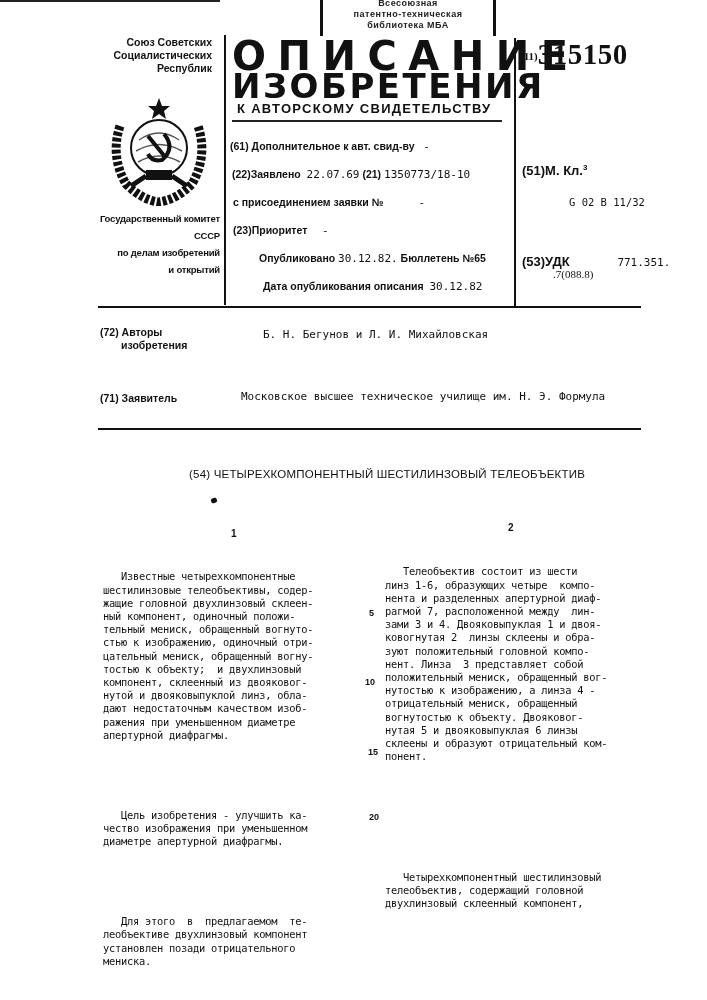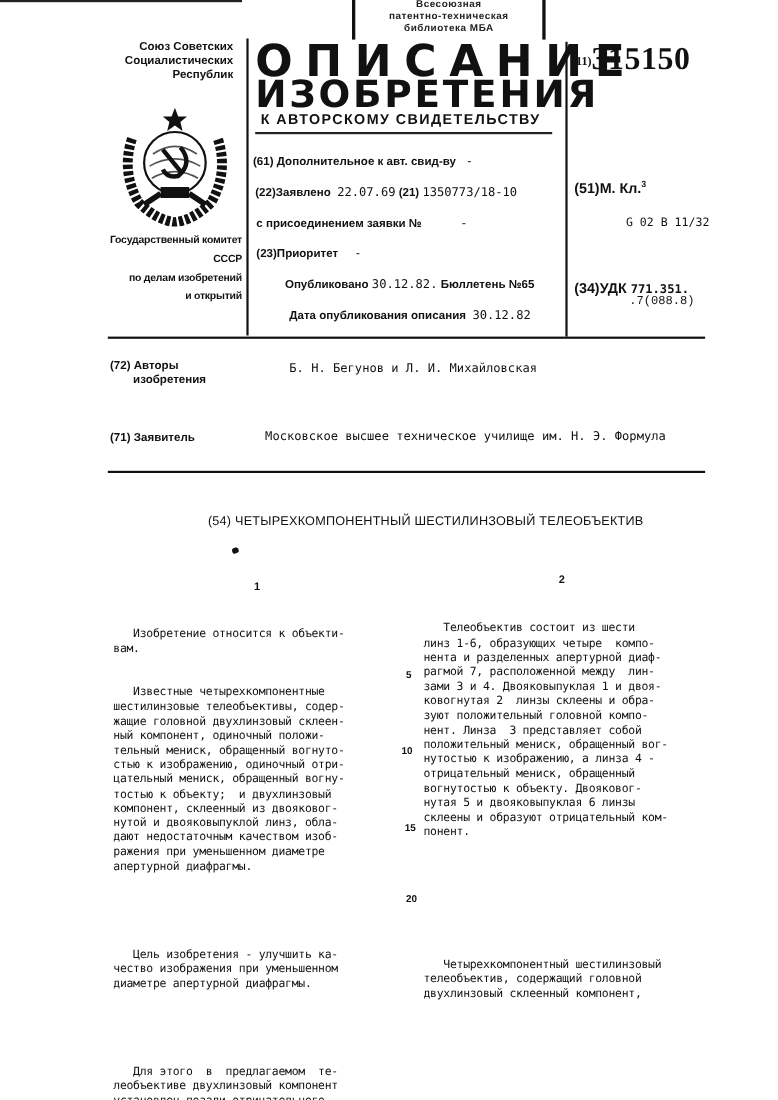--- a/index.html
+++ b/index.html
@@ -40,22 +40,22 @@
     .m22 { left: 232px; top: 168px; }
     .m-join { left: 233px; top: 196px; }
     .m23 { left: 233px; top: 224px; }
     .m-pub { left: 259px; top: 252px; }
     .m-date { left: 263px; top: 280px; }
 
     .cls51 { left: 522px; top: 163px; font-family: "Liberation Sans", sans-serif; font-weight: bold; font-size: 13px; white-space: nowrap; }
     .cls51 sup { font-size: 8px; }
     .cls51-val { left: 557px; top: 196px; font-family: "DejaVu Sans Mono", monospace; font-size: 10.5px; white-space: nowrap; margin-left: 12px; }
     .udk { left: 522px; top: 254px; font-family: "Liberation Sans", sans-serif; font-weight: bold; font-size: 13px; white-space: nowrap; }
-    .udk .v { font-family: "DejaVu Sans Mono", monospace; font-weight: bold; font-size: 11px; }
-    .udk2 { left: 572px; top: 268px; font-family: Liberation Mono, monospace; font-size: 11px; white-space: nowrap; }
+    .udk .v { font-family: "DejaVu Sans Mono", monospace; font-weight: normal; font-size: 11px; margin-left: 44px; }
+    .udk2 { left: 553px; top: 268px; font-family: Liberation Serif, serif; font-size: 11px; white-space: nowrap; }
 
     .hrule { left: 98px; width: 543px; height: 2px; background: #111; }
     .hr1 { top: 306px; }
     .hr2 { top: 428px; }
 
     .lbl { font-family: "Liberation Sans", sans-serif; font-weight: bold; font-size: 10.5px; line-height: 13px; white-space: nowrap; }
     .lbl72 { left: 100px; top: 326px; }
     .lbl72b { left: 121px; top: 339px; }
     .val72 { left: 263px; top: 328px; font-family: "DejaVu Sans Mono", monospace; font-size: 11px; white-space: nowrap; }
     .lbl71 { left: 100px; top: 392px; }
@@ -147,43 +147,41 @@
 </div>
 <div class="abs meta m-date">
   <span>Дата опубликования описания</span>&nbsp;&nbsp;<span class="v">30.12.82</span>
 </div>
 
 <div class="abs cls51">
   <span>(51)М. Кл.</span><sup>3</sup>
 </div>
 <div class="abs cls51-val">G 02 B 11/32</div>
 <div class="abs udk">
-  <span>(34)УДК</span>&nbsp;<span class="v">771.351.</span>
+  <span>(53)УДК</span>&nbsp;<span class="v">771.351.</span>
 </div>
 <div class="abs udk2">.7(088.8)</div>
 
 <div class="abs hrule hr1"></div>
 
 <div class="abs lbl lbl72">(72) Авторы</div>
 <div class="abs lbl lbl72b">изобретения</div>
 <div class="abs val72">Б. Н. Бегунов и Л. И. Михайловская</div>
 <div class="abs lbl lbl71">(71) Заявитель</div>
 <div class="abs val71">Московское высшее техническое училище им. Н. Э. Формула</div>
 
 <div class="abs hrule hr2"></div>
 
 <div class="abs title54">(54) ЧЕТЫРЕХКОМПОНЕНТНЫЙ ШЕСТИЛИНЗОВЫЙ ТЕЛЕОБЪЕКТИВ</div>
 <div class="abs mark"></div>
 
 <div class="abs colnum cn1">1</div>
 <div class="abs colnum cn2">2</div>
 
 <div class="abs col col-left">
-  <p>   Изобретение относится к объекти-
-вам.</p>
   <p>   Известные четырехкомпонентные
 шестилинзовые телеобъективы, содер-
 жащие головной двухлинзовый склеен-
 ный компонент, одиночный положи-
 тельный мениск, обращенный вогнуто-
 стью к изображению, одиночный отри-
 цательный мениск, обращенный вогну-
 тостью к объекту;  и двухлинзовый
 компонент, склеенный из двояковог-
 нутой и двояковыпуклой линз, обла-

